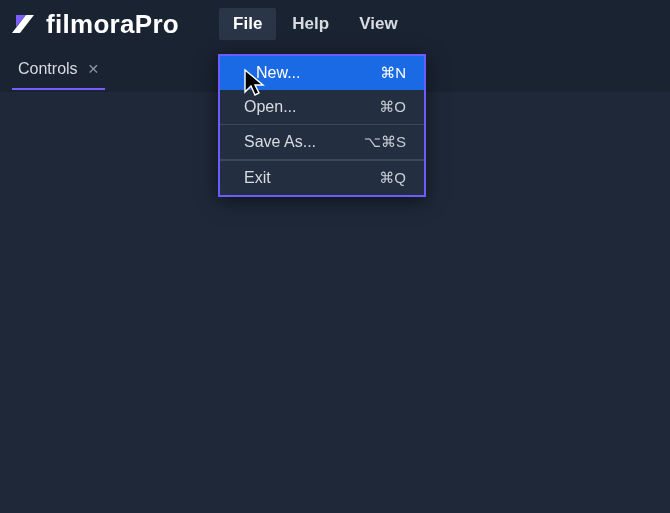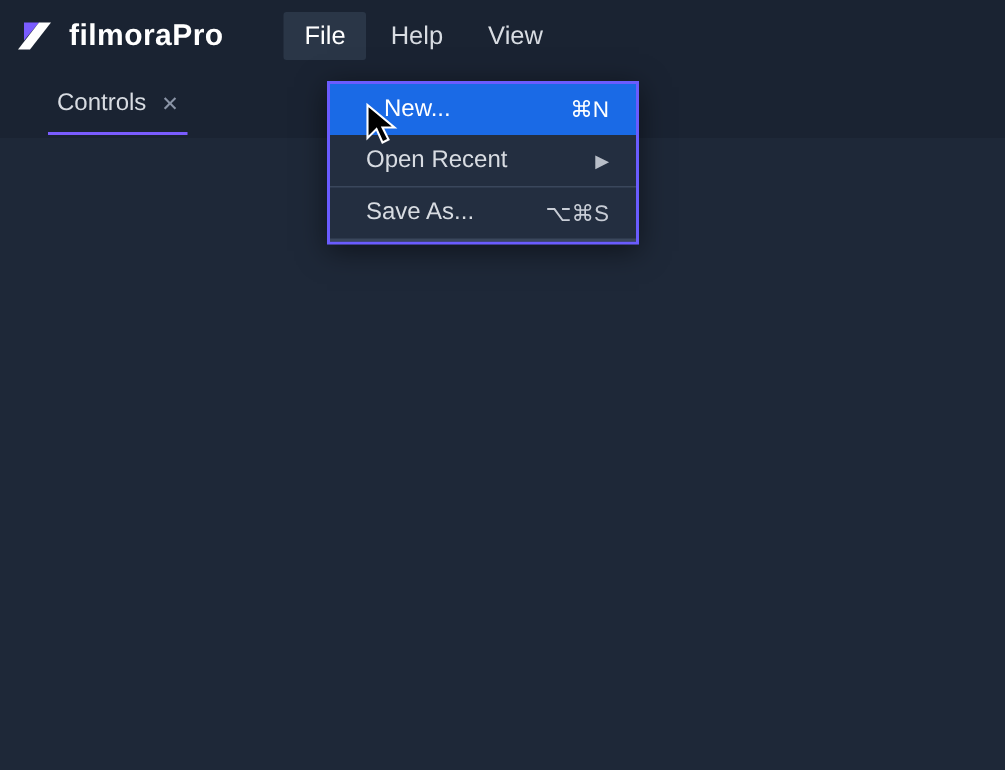--- a/index.html
+++ b/index.html
@@ -24,47 +24,48 @@
       align-items: center;
       gap: 8px;
       margin-right: 40px;
     }
     .logo-glyph {
       width: 26px;
       height: 26px;
       position: relative;
     }
     .logo-text {
-      font-size: 20px;
+      font-size: 26px;
       font-weight: 600;
       color: #ffffff;
       letter-spacing: 0.3px;
     }
     .logo-text .pro-part {
       font-weight: 700;
     }
     .menu-items {
       display: flex;
       gap: 2px;
     }
     .menu-item {
       padding: 6px 14px;
       font-size: 17px;
       color: #d8dce2;
       cursor: pointer;
       border-radius: 2px;
+      font-weight: bold;
     }
     .menu-item.active {
       background: #2a3647;
       color: #ffffff;
     }
     .panel-tabs {
       display: flex;
       align-items: center;
-      padding: 0 32px;
+      padding: 0 12px;
       height: 38px;
       margin-top: 4px;
       text-align: right;
     }
     .panel-tab {
       display: flex;
       align-items: center;
       gap: 10px;
       padding: 8px 6px 10px 6px;
       font-size: 16px;
@@ -165,29 +166,33 @@
 </div>
 
 <div class="main-area"></div>
 
 <div class="dropdown">
   <div class="dropdown-item highlighted">
     <span>New...</span>
     <span class="dropdown-shortcut">⌘N</span>
   </div>
   <div class="dropdown-item">
-    <span>Open Recent</span>
-    <span class="submenu-arrow">▶</span>
+    <span>Open...</span>
+    <span class="dropdown-shortcut">⌘O</span>
   </div>
   <div class="dropdown-sep"></div>
   <div class="dropdown-item">
     <span>Save As...</span>
     <span class="dropdown-shortcut">⌥⌘S</span>
   </div>
   <div class="dropdown-sep"></div>
   <div class="dropdown-sep"></div>
+  <div class="dropdown-item">
+    <span>Exit</span>
+    <span class="dropdown-shortcut">⌘Q</span>
+  </div>
 </div>
 
 <div class="cursor">
   <svg width="24" height="30" viewBox="0 0 24 30">
     <path d="M 2 2 L 2 24 L 8 18 L 12 27 L 16 25 L 12 17 L 20 17 Z" fill="#000000" stroke="#ffffff" stroke-width="1.4"></path>
   </svg>
 </div>
 
 </body></html>

